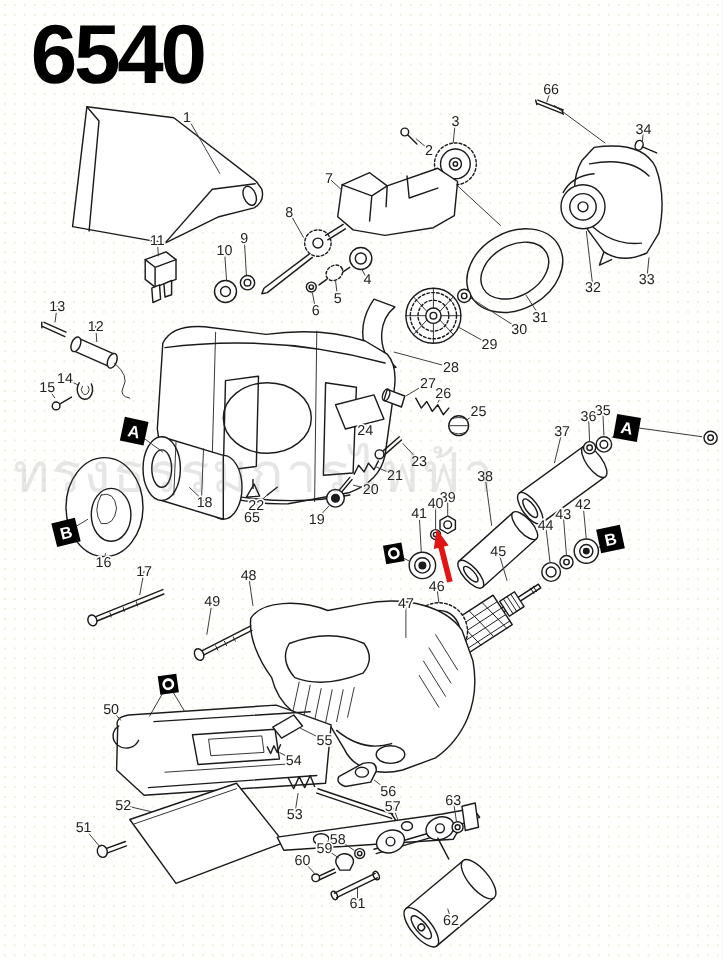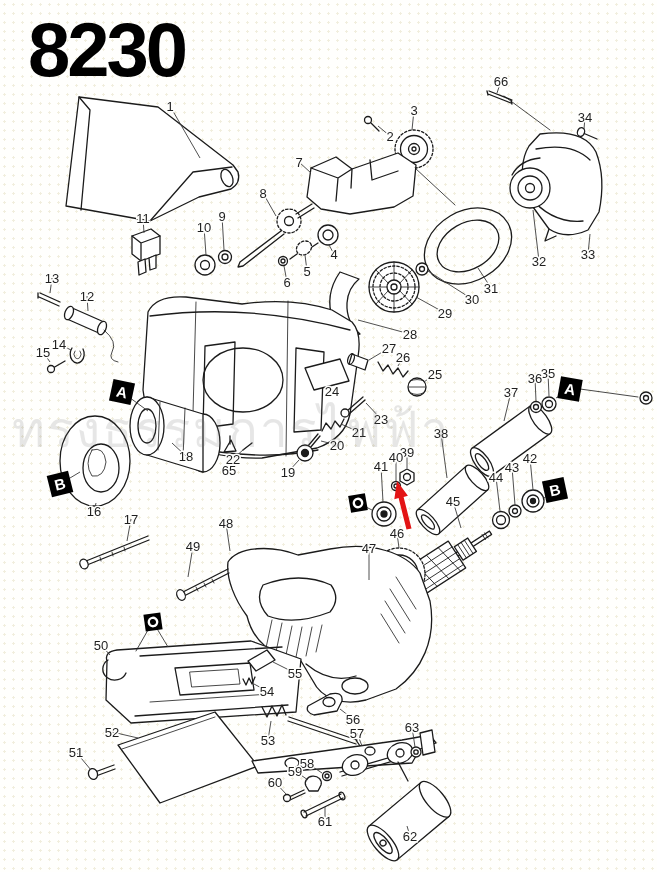--- a/index.html
+++ b/index.html
@@ -23,21 +23,21 @@
   .plabel{font-family:"Liberation Sans",sans-serif;font-size:13px;fill:#1f1f1f;
     text-anchor:middle;paint-order:stroke;stroke:#fffffd;stroke-width:3px;}
   .mlabel{font-family:"Liberation Sans",sans-serif;font-weight:700;font-size:15px;
     fill:#fff;text-anchor:middle;}
 </style>
 </head>
 <body>
 
 <div class="stage">
 
-  <div class="title">8230</div>
+  <div class="title">6540</div>
   <div class="watermark">ทรงธรรมการไฟฟ้า</div>
 
   <svg class="art" width="657" height="872" viewBox="0 0 657 872">
     <g id="art">
 
       <g>
         <path class="w" d="M79,97 L66,206 L150,221 L199,197 L231,189 Q241,183 238,172 L233,165 L158,107 Z"></path>
         <path d="M79,97 L90,110 L81,210"></path>
         <path d="M150,221 L193,172 L232,167"></path>
         <ellipse cx="227" cy="178" rx="5.5" ry="9" transform="rotate(-22 227 178)"></ellipse>

